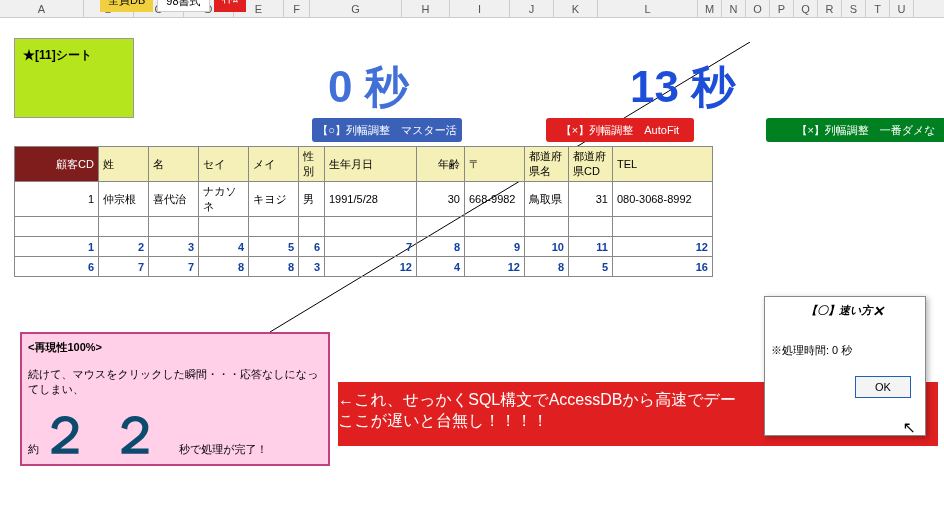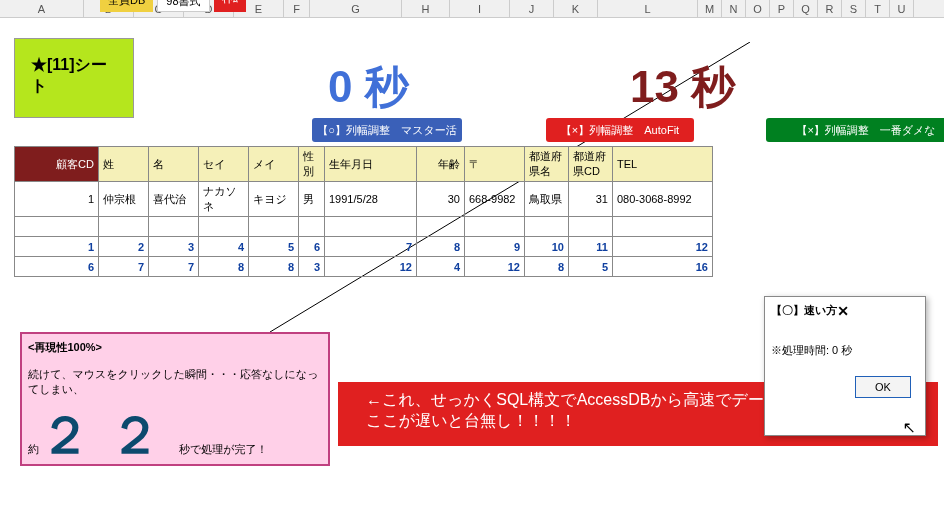--- a/index.html
+++ b/index.html
@@ -1,36 +1,36 @@
 <!DOCTYPE html>
 <html><head>
 <meta charset="utf-8">
 <style>
 * { box-sizing: border-box; margin: 0; padding: 0; }
 body { font-family: "Meiryo", "Yu Gothic", sans-serif; font-size: 12px; background: #fff; width: 944px; height: 506px; overflow: hidden; position: relative; }
 .col-headers { display: flex; height: 18px; border-bottom: 1px solid #ccc; background: #f0f0f0; }
 .col-headers span { border-right: 1px solid #ccc; text-align: center; line-height: 18px; color: #555; font-size: 11px; }
 .sheet { position: relative; }
-.green-label { position: absolute; left: 14px; top: 20px; width: 120px; height: 80px; background: #b5e61d; border: 1px solid #999; padding: 16px; font-size: 16px; font-weight: bold; }
+.green-label { position: absolute; left: 14px; top: 20px; width: 120px; height: 80px; background: #b5e61d; border: 1px solid #999; padding: 8px; font-size: 12px; font-weight: bold; }
 .big0 { position: absolute; left: 328px; top: 40px; font-size: 44px; font-weight: bold; color: #4070d8; }
-.big13 { position: absolute; left: 630px; top: 40px; font-size: 44px; font-weight: bold; color: #7f1d1d; }
+.big13 { position: absolute; left: 630px; top: 40px; font-size: 44px; font-weight: bold; color: #1d4ed8; }
 .btn-blue { position: absolute; left: 312px; top: 100px; width: 150px; height: 24px; background: #3a60b8; color: #fff; text-align: center; line-height: 24px; border-radius: 3px; font-size: 11px; cursor: pointer; }
 .btn-red { position: absolute; left: 546px; top: 100px; width: 148px; height: 24px; background: #e02020; color: #fff; text-align: center; line-height: 24px; border-radius: 3px; font-size: 11px; cursor: pointer; }
 .btn-green { position: absolute; left: 766px; top: 100px; width: 200px; height: 24px; background: #008020; color: #fff; text-align: center; line-height: 24px; border-radius: 3px; font-size: 11px; cursor: pointer; }
 .tbl { position: absolute; left: 14px; top: 128px; border-collapse: collapse; }
 .tbl td, .tbl th { border: 1px solid #888; padding: 2px 4px; font-size: 11px; text-align: left; height: 20px; }
 .tbl .hdr-red { background: #7f1d1d; color: #fff; text-align: right; }
 .tbl .hdr-yel { background: #f5f0b8; }
 .def-row td { background: #e8e8e8; }
 .nums td { text-align: right; color: #1040a0; font-weight: bold; }
 .pink-box { position: absolute; left: 20px; top: 314px; width: 310px; height: 134px; background: #ffd0e8; border: 2px solid #c04080; padding: 6px; font-size: 11px; }
 .pink-box .big22 { font-size: 52px; font-weight: bold; color: #0c4a6e; letter-spacing: 18px; line-height: 1; display: inline; }
-.red-bar { position: absolute; left: 338px; top: 364px; width: 600px; height: 64px; background: #e02020; color: #fff; padding: 8px 28px; font-size: 16px; }
+.red-bar { position: absolute; left: 338px; top: 364px; width: 600px; height: 64px; background: #e02020; color: #fff; padding: 8px 0; font-size: 16px; }
 .msgbox { position: absolute; right: 18px; top: 278px; width: 162px; height: 140px; background: #fff; border: 1px solid #888; box-shadow: 2px 2px 6px rgba(0,0,0,.3); padding: 6px; font-size: 11px; z-index: 10; }
-.msgbox .title { display: flex; justify-content: flex-start; font-weight: bold; margin-bottom: 12px; }
+.msgbox .title { display: flex; justify-content: center; font-weight: bold; margin-bottom: 12px; font-style: italic; }
 .msgbox .close { cursor: pointer; font-size: 14px; }
 .msgbox .ok-btn { display: block; width: 56px; height: 22px; margin: 18px 8px 8px auto; border: 1px solid #2060b8; background: #f4f4f4; text-align: center; line-height: 20px; cursor: pointer; }
 .cursor { position: absolute; right: 28px; top: 400px; font-size: 16px; z-index: 11; }
 .diag { position: absolute; left: 270px; top: 24px; width: 480px; height: 290px; pointer-events: none; }
 .tabs { position: absolute; left: 100px; bottom: 6px; display: flex; gap: 4px; }
 .tabs span { padding: 2px 8px; border-radius: 4px 4px 0 0; font-size: 11px; }
 .tab-y { background: #f0d040; }
 .tab-w { background: #fff; border: 1px solid #ccc; }
 .tab-r { background: #e02020; color: #fff; }
 </style>

